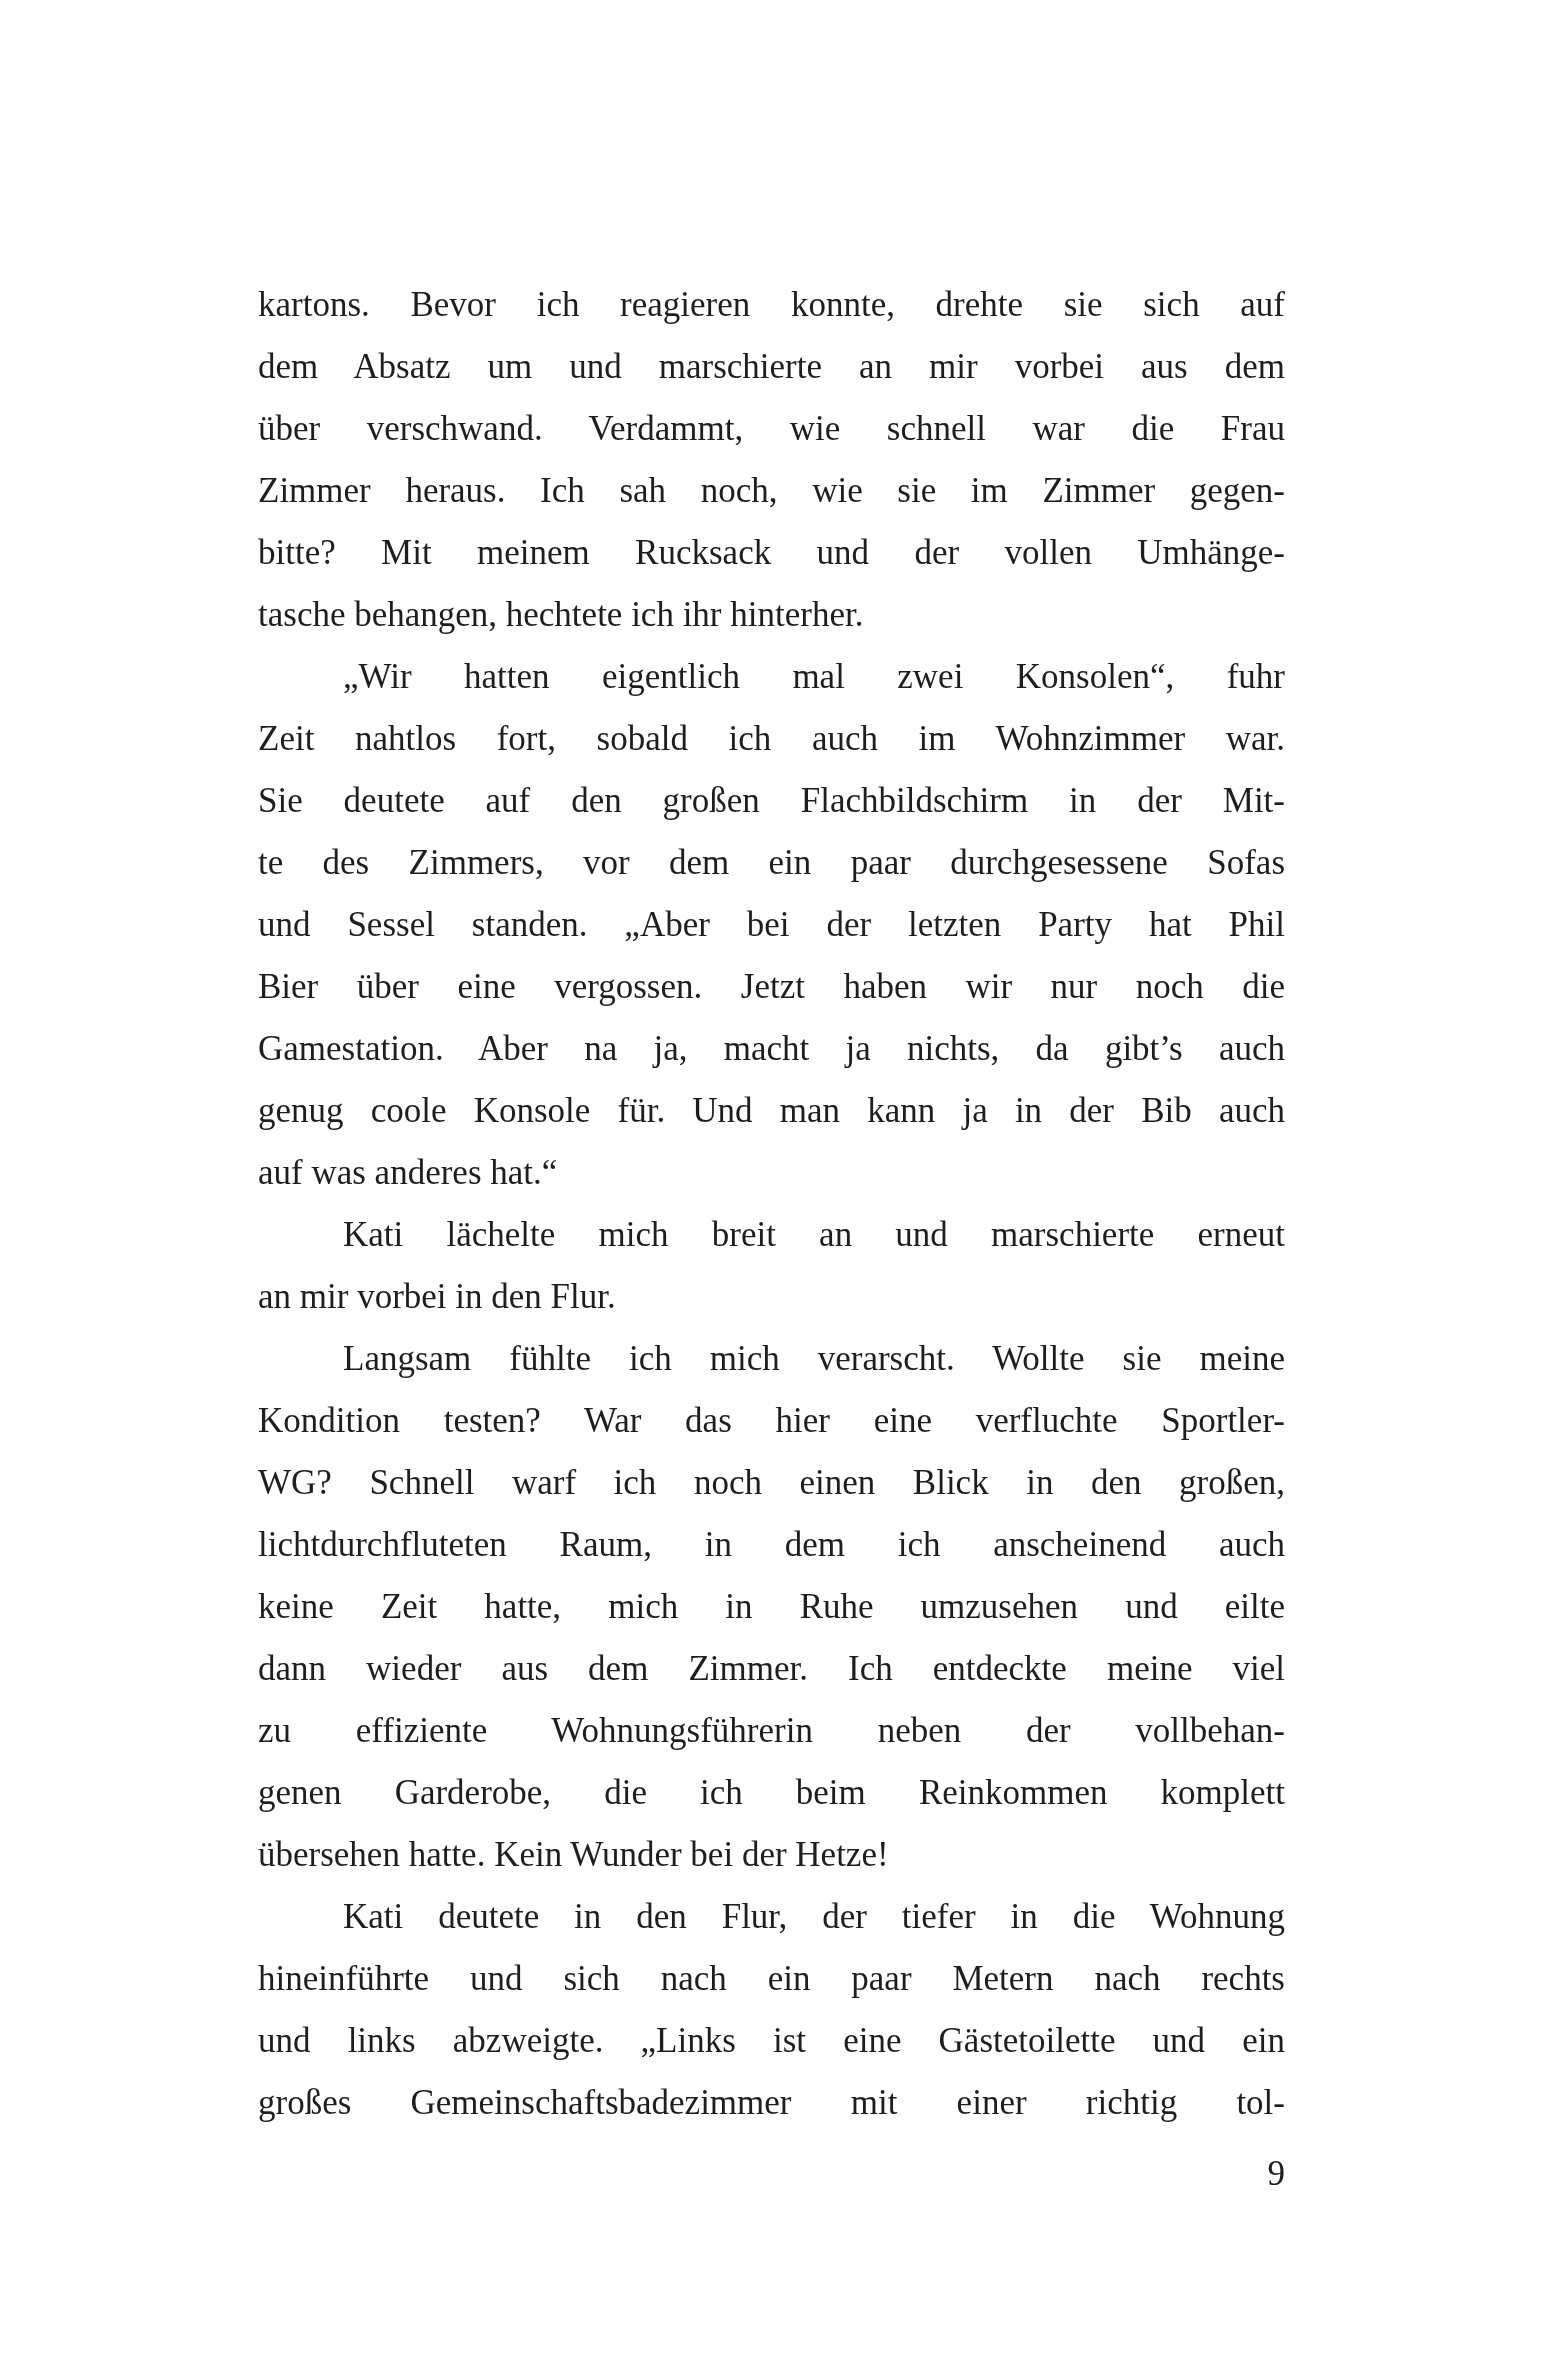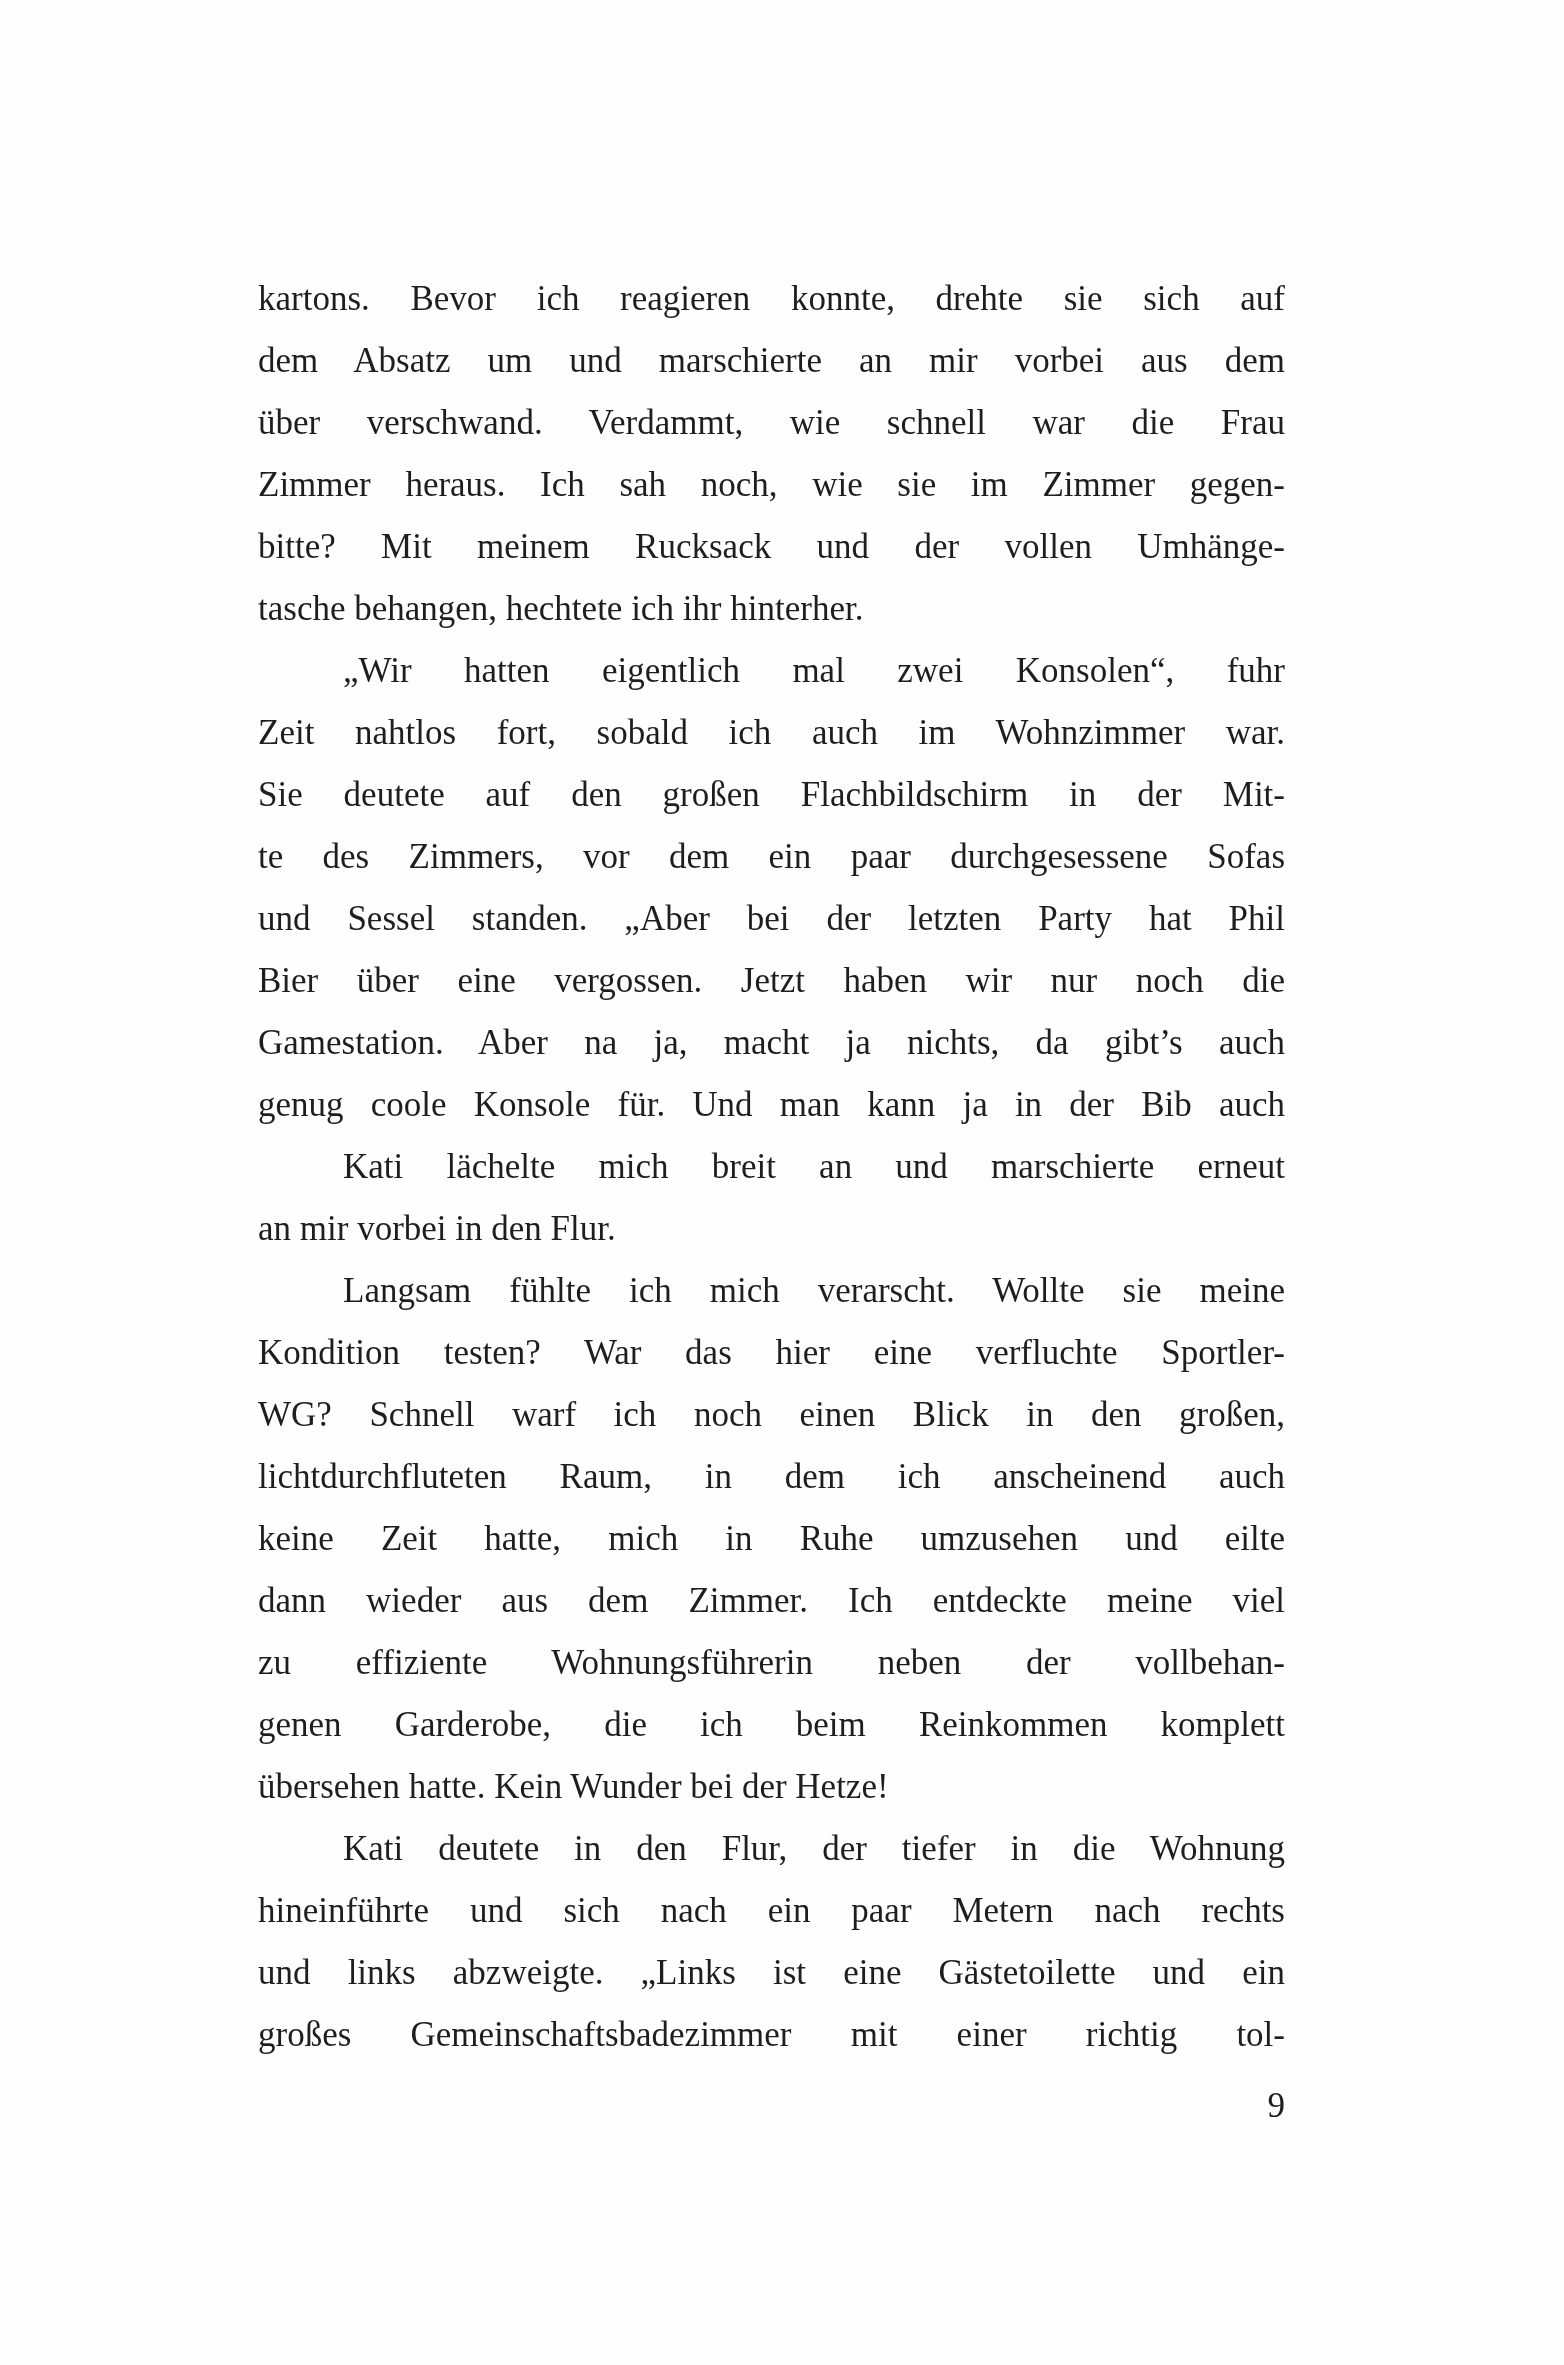--- a/index.html
+++ b/index.html
@@ -12,21 +12,21 @@
     width: 1565px;
     height: 2459px;
     background: #fefefe;
     overflow: hidden;
     font-family: "Liberation Serif", "DejaVu Serif", serif;
     color: #1e1e1e;
   }
   .text-block {
     position: absolute;
     left: 258px;
-    top: 268px;
+    top: 274px;
     width: 1027px;
     font-size: 35px;
     line-height: 62px;
   }
   .para {
     margin: 0;
     padding: 0;
   }
   .line {
     text-align: justify;
@@ -65,20 +65,21 @@
 
     <div class="para">
       <div class="line indent">„Wir hatten eigentlich mal zwei Konsolen“, fuhr</div>
       <div class="line">Zeit nahtlos fort, sobald ich auch im Wohnzimmer war.</div>
       <div class="line">Sie deutete auf den großen Flachbildschirm in der Mit-</div>
       <div class="line">te des Zimmers, vor dem ein paar durchgesessene Sofas</div>
       <div class="line">und Sessel standen. „Aber bei der letzten Party hat Phil</div>
       <div class="line">Bier über eine vergossen. Jetzt haben wir nur noch die</div>
       <div class="line">Gamestation. Aber na ja, macht ja nichts, da gibt’s auch</div>
       <div class="line">genug coole Konsole für. Und man kann ja in der Bib auch</div>
+      <div class="line last">auf was anderes hat.“</div>
     </div>
 
     <div class="para">
       <div class="line indent">Kati lächelte mich breit an und marschierte erneut</div>
       <div class="line last">an mir vorbei in den Flur.</div>
     </div>
 
     <div class="para">
       <div class="line indent">Langsam fühlte ich mich verarscht. Wollte sie meine</div>
       <div class="line">Kondition testen? War das hier eine verfluchte Sportler-</div>

